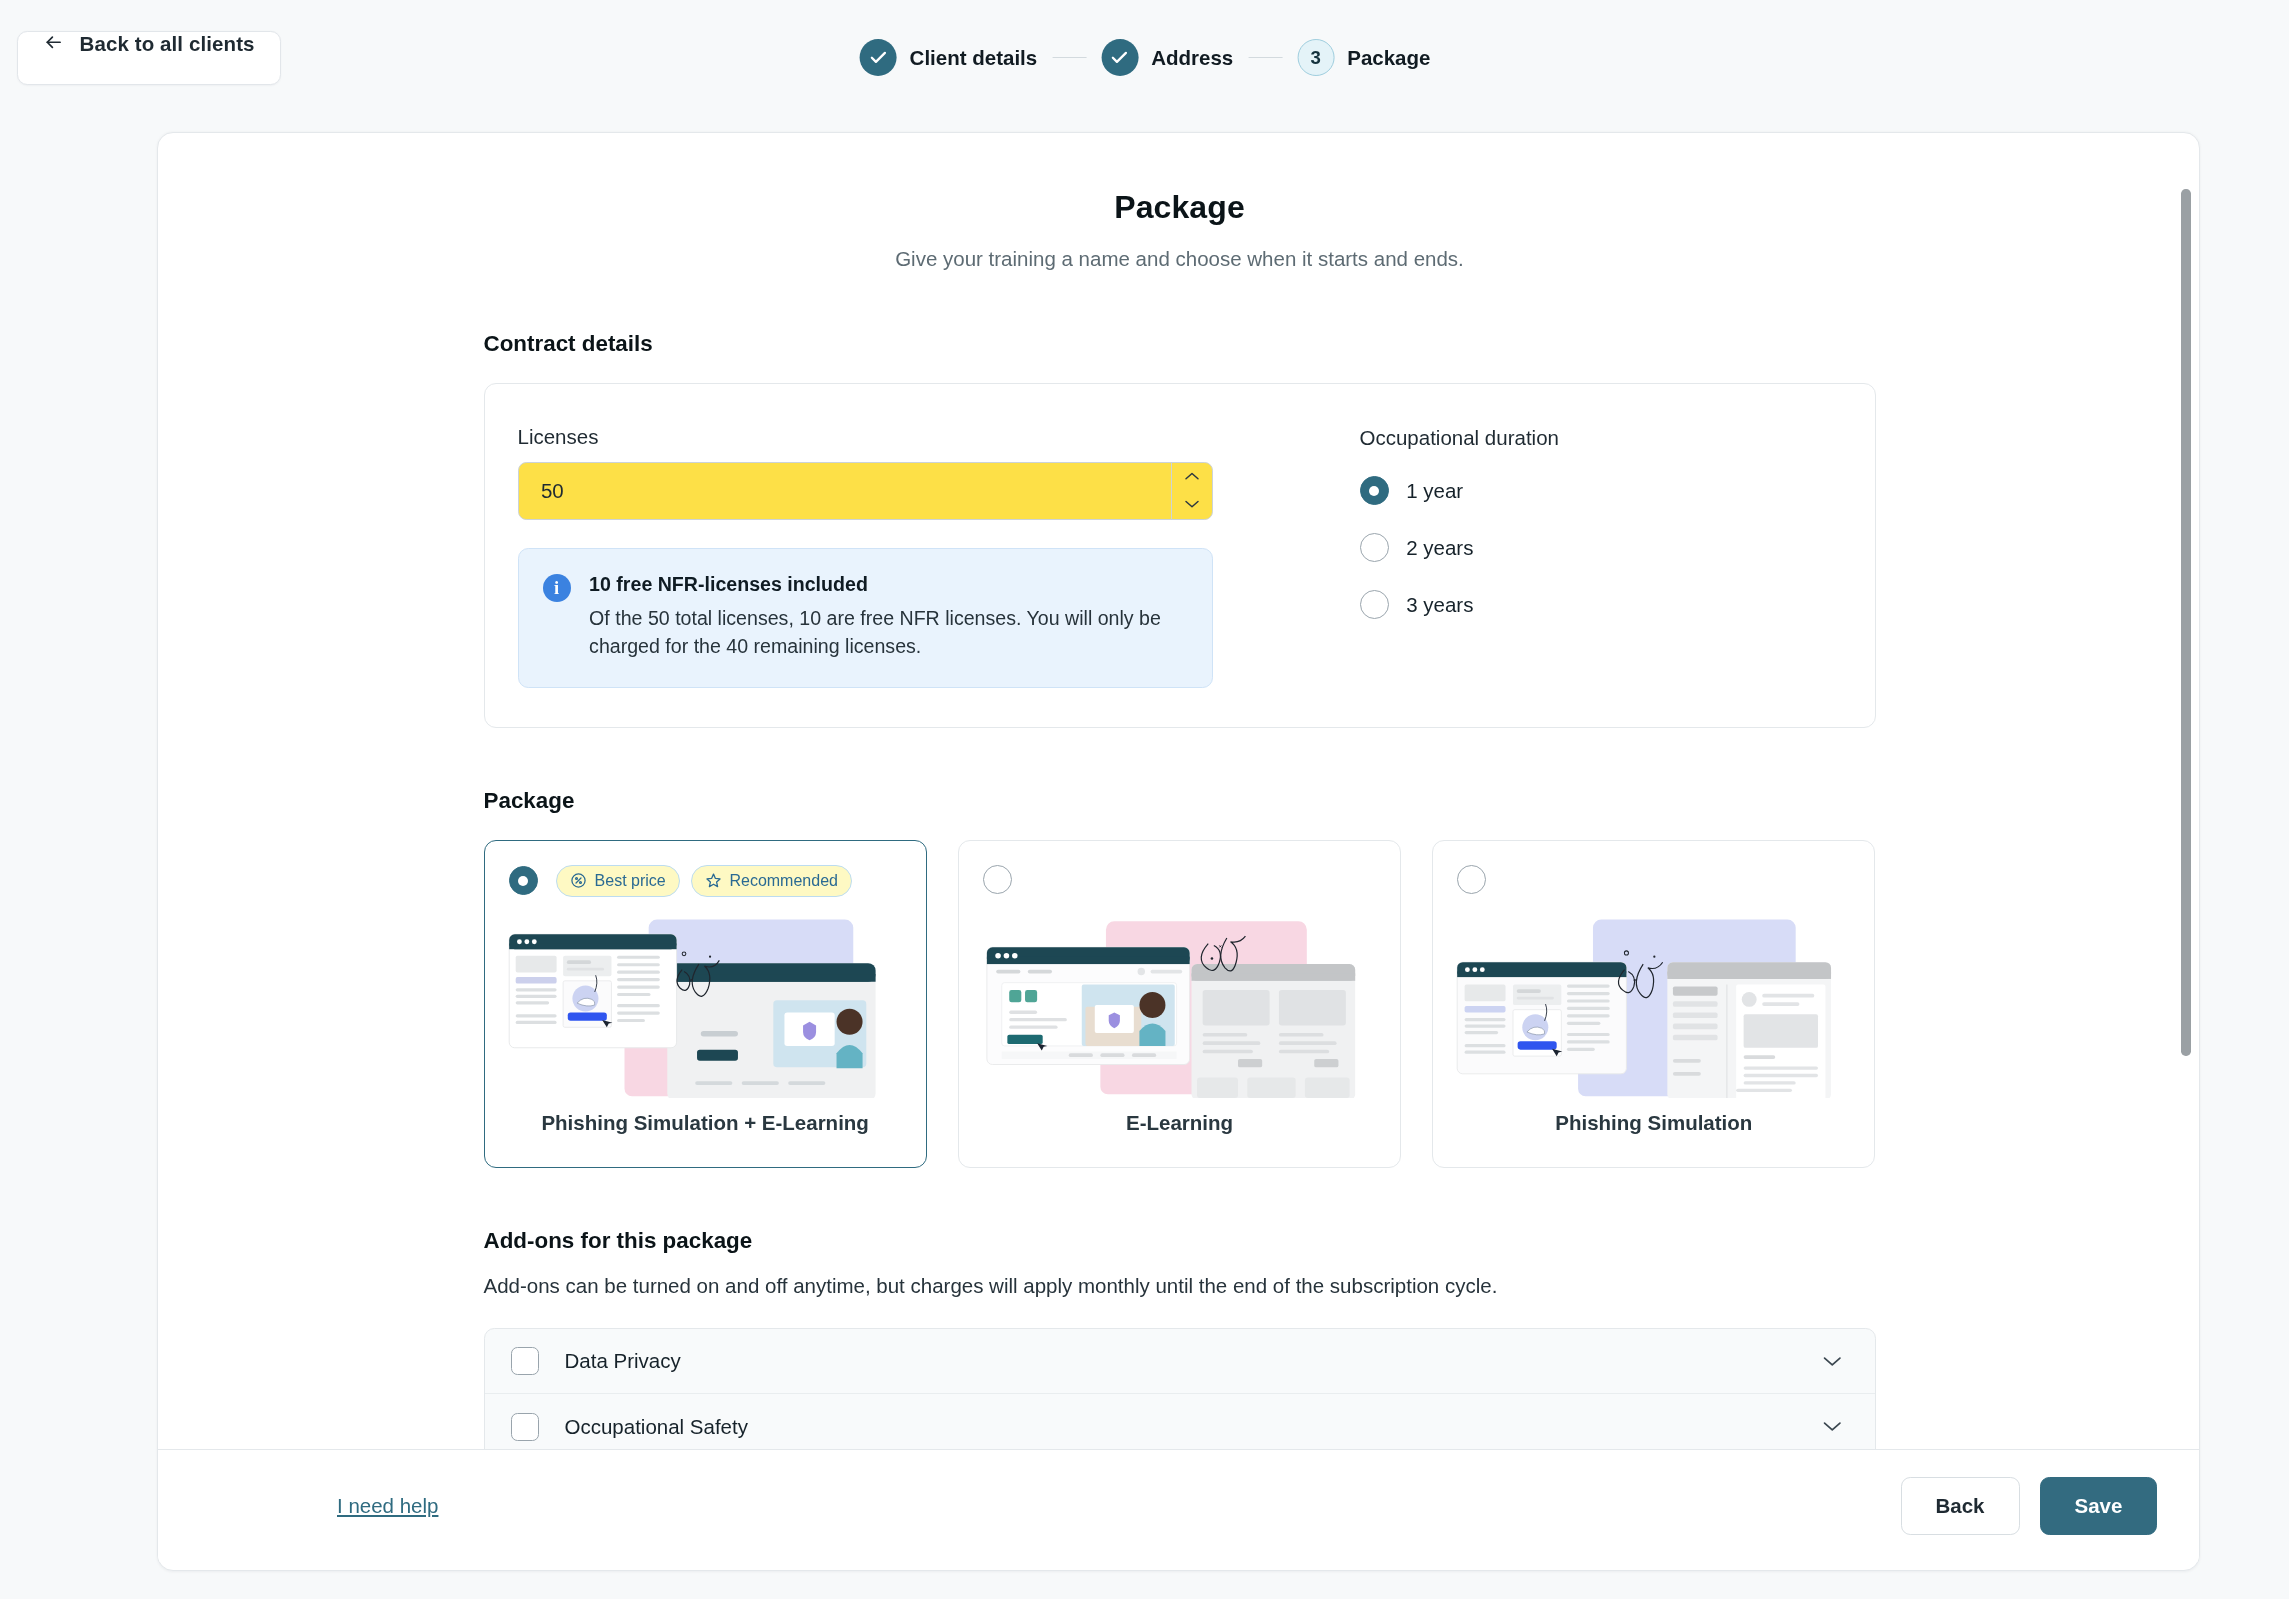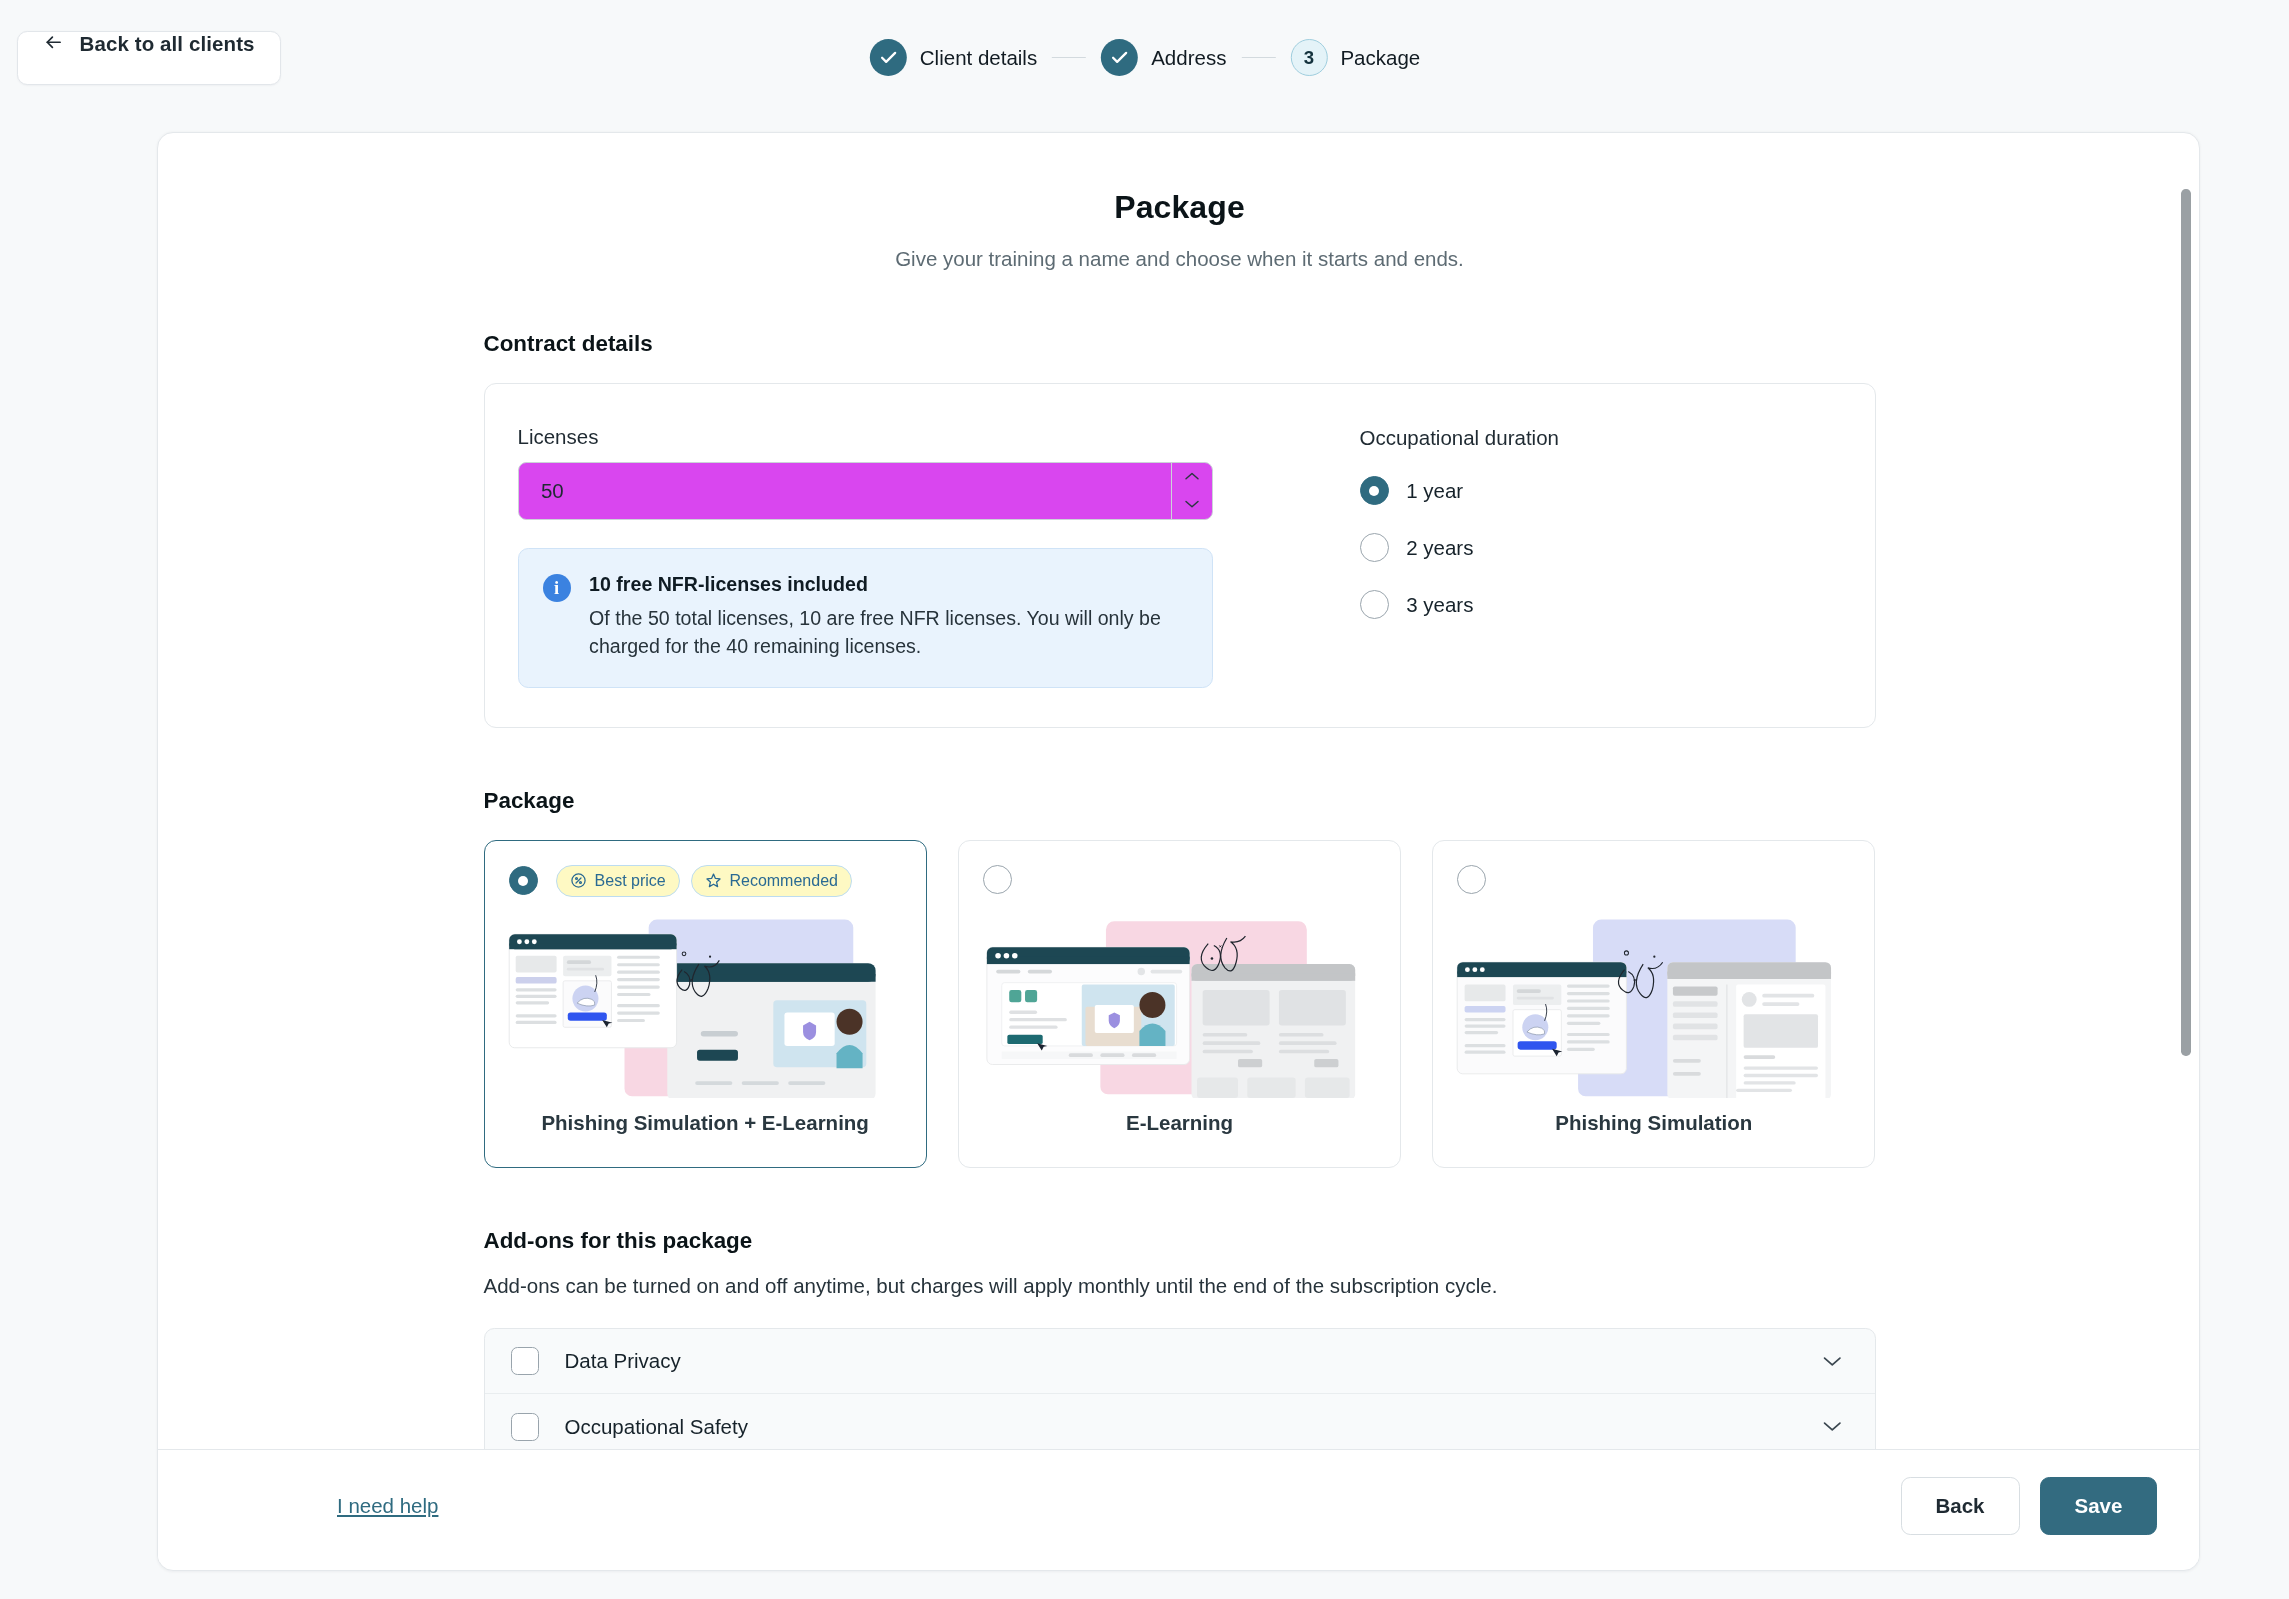--- a/index.html
+++ b/index.html
@@ -61,21 +61,21 @@
   .step-bubble.active {
     background: #e4f3f8;
     border: 0.9px solid #9fcede;
     color: #14323d;
     font-size: 18.6px;
     font-weight: 700;
   }
   .step-check { width: 19.6px; height: 19.6px; display: block; }
   .step-label {
     font-size: 20.5px;
-    font-weight: 400;
+    font-weight: 700;
     color: #111b22;
     white-space: nowrap;
   }
   .step-sep {
     width: 34px;
     height: 0.9px;
     background: #d3dade;
     margin: 0 15px;
     flex: 0 0 auto;
   }
@@ -147,21 +147,21 @@
     font-size: 20.5px;
     color: #1f2a32;
     margin-bottom: 13px;
   }
   .number-field {
     position: relative;
     width: 695px;
     height: 58px;
     border: 0.9px solid #ccd3d8;
     border-radius: 8.4px;
-    background: #d946ef;
+    background: #fde047;
     display: flex;
     align-items: center;
   }
   .number-field input {
     border: 0;
     outline: none;
     font-family: inherit;
     font-size: 20.5px;
     color: #1f2a32;
     padding-left: 22.4px;

